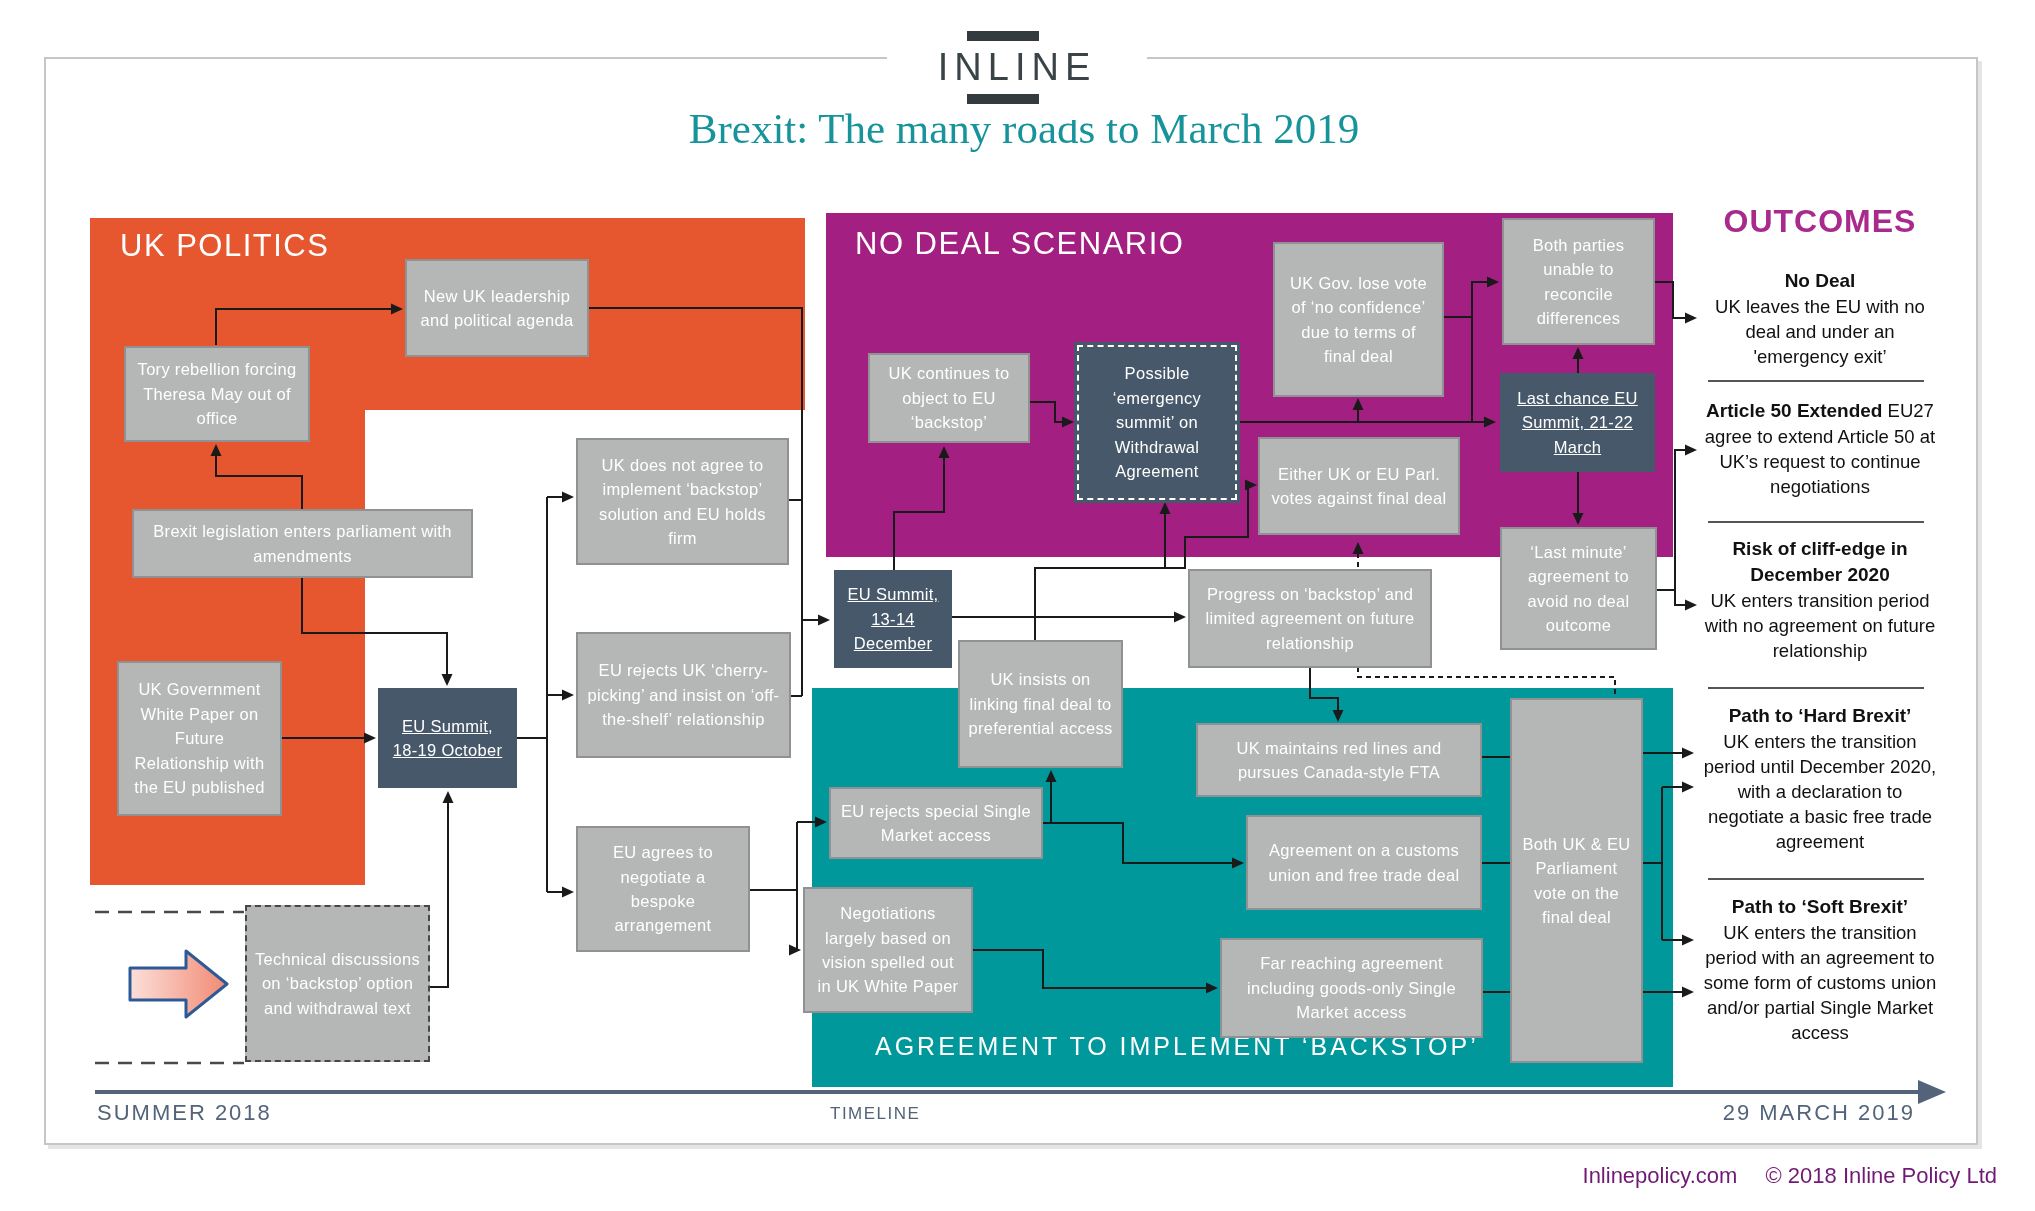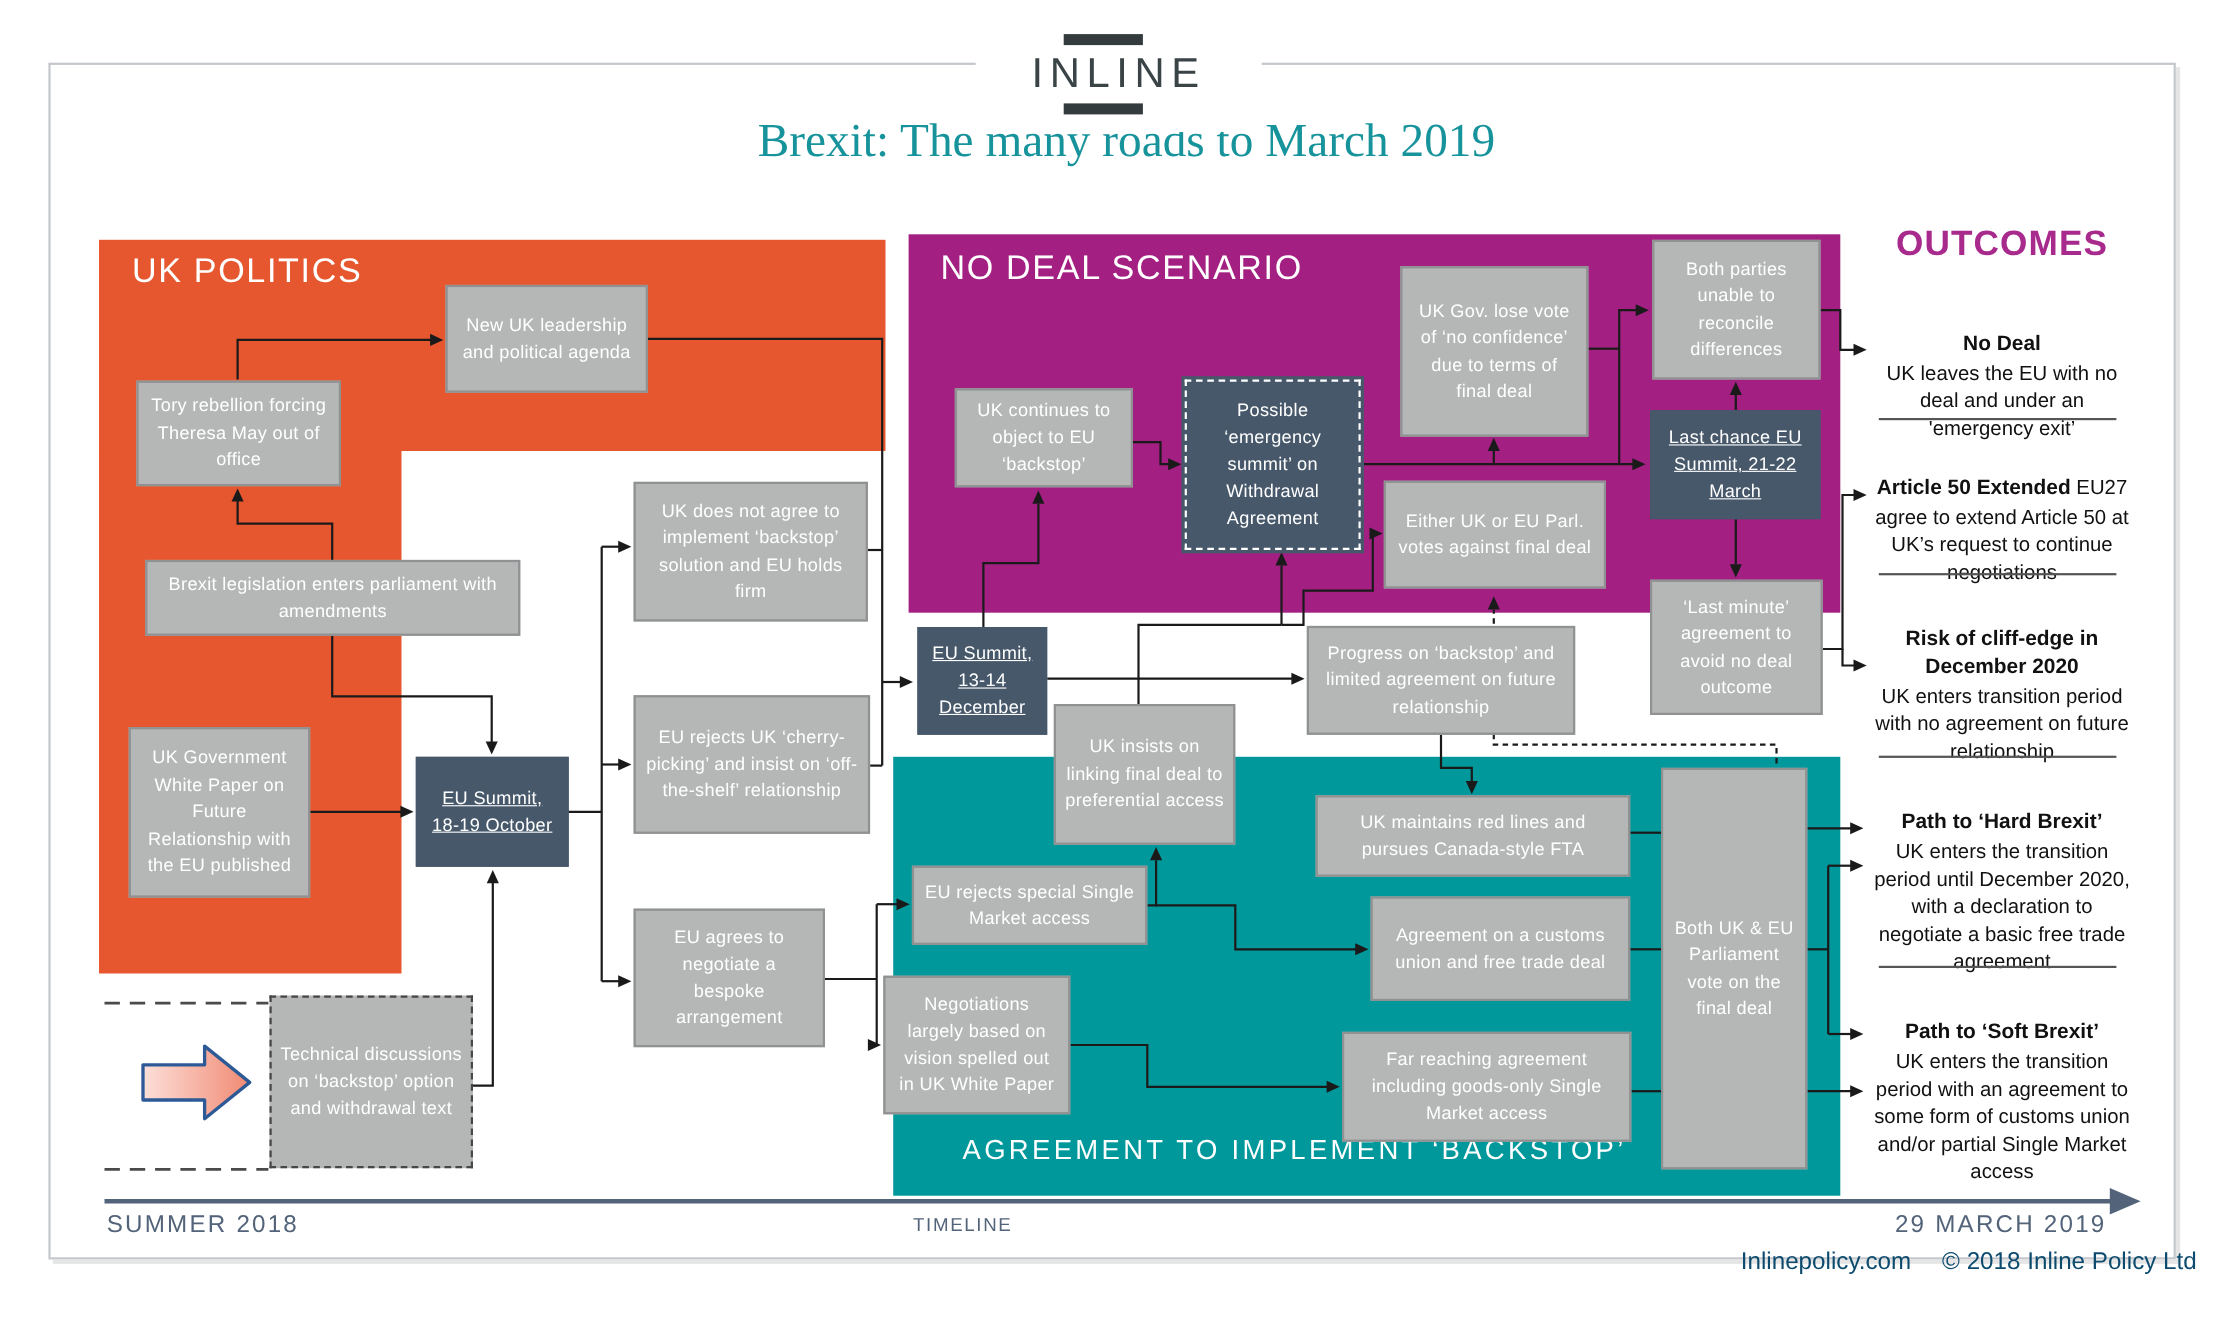--- a/index.html
+++ b/index.html
@@ -26,27 +26,27 @@
   .node.dashedg{border:2px dashed #474747;}
   svg.wires{position:absolute;left:0;top:0;z-index:2;}
   .ln{stroke:#1a1a1a;stroke-width:2;fill:none;}
   .lnd{stroke:#1a1a1a;stroke-width:2;fill:none;stroke-dasharray:5 4;}
   .ah{fill:#1a1a1a;stroke:none;}
   .corr{stroke:#4a4a4a;stroke-width:2.5;fill:none;stroke-dasharray:14 9;}
   
   .outcomes-title{position:absolute;left:1698px;top:203px;width:244px;text-align:center;
                   color:var(--outcomes_magenta);font-size:32px;font-weight:bold;letter-spacing:1px;z-index:4;}
   .oitem{position:absolute;left:1698px;width:244px;text-align:center;color:#111;
-         font-size:18.5px;line-height:1.36;z-index:4;margin-top:32px;}
+         font-size:18.5px;line-height:1.36;z-index:4;}
   .oitem .ot{font-weight:bold;font-size:19px;}
   .sep{position:absolute;left:1708px;width:216px;height:0;border-top:2px solid #555;z-index:4;}
   
   .tlabel{position:absolute;color:var(--timeline_slate);font-size:22px;letter-spacing:2px;z-index:4;}
   .tlabel.small{font-size:17px;letter-spacing:1.5px;}
-  .footer{position:absolute;top:1134px;right:38px;font-size:22px;color:#0c4a6e;z-index:4;}
+  .footer{position:absolute;top:1163px;right:38px;font-size:22px;color:#701a75;z-index:4;}
   .footer span{margin-left:22px;}
 </style>
 </head>
 <body>
 
 <div class="canvas">
 
   <div class="frame"></div>
 
   <div class="logo">

